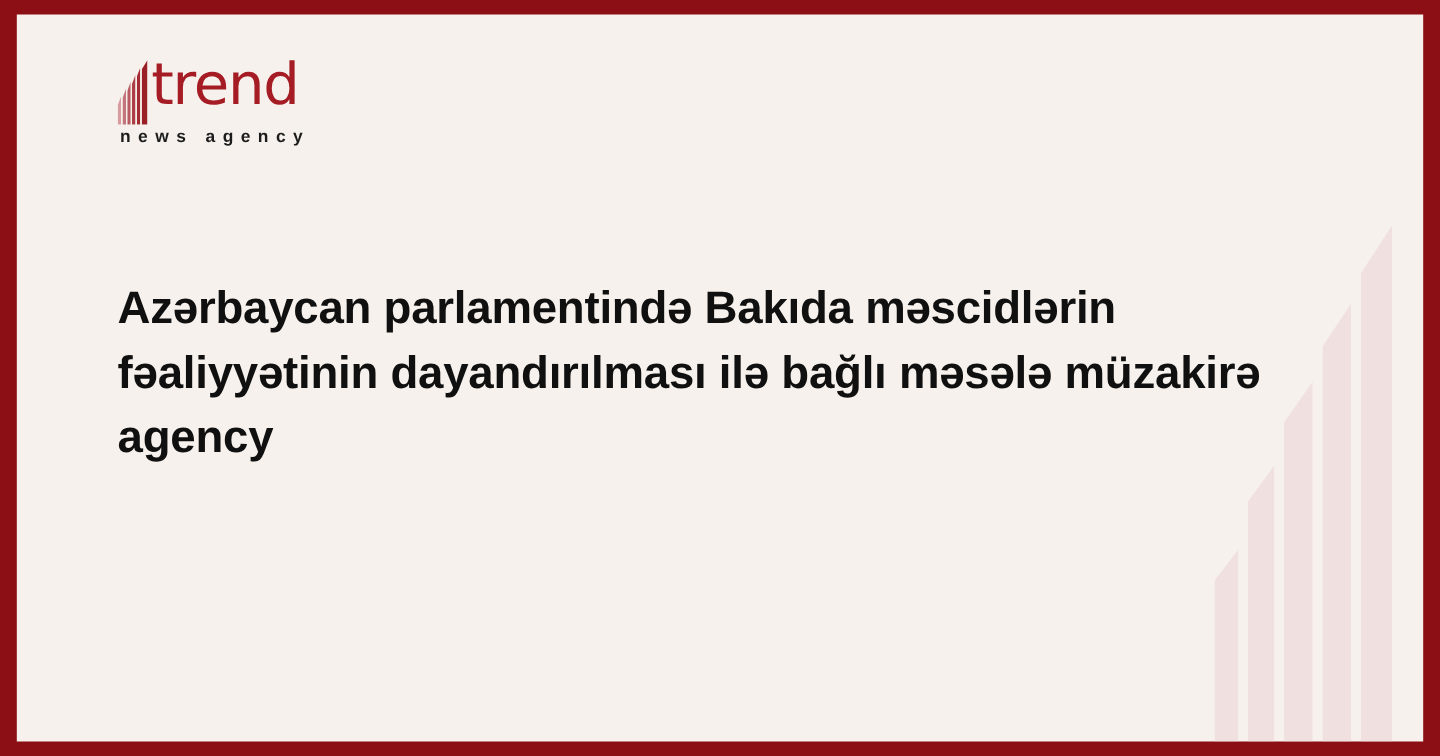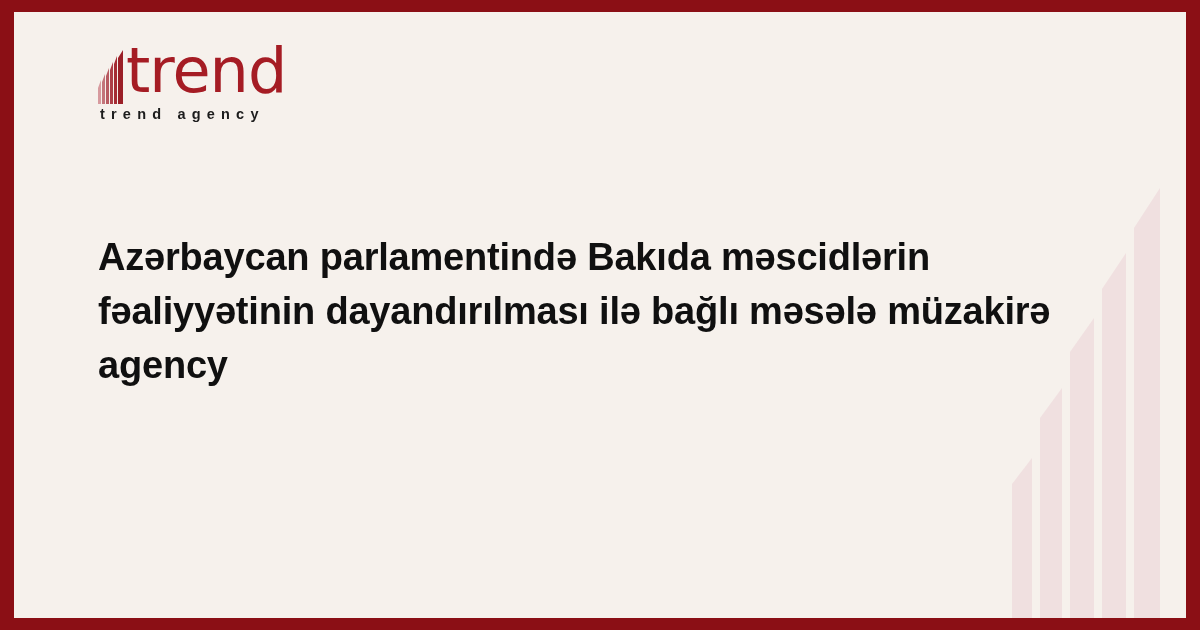--- a/index.html
+++ b/index.html
@@ -56,21 +56,21 @@
     position: absolute;
     left: 0;
     top: 6px;
     width: 36px;
     height: 54px;
   }
   #logo-word {
     position: absolute;
     left: 28px;
     top: -10px;
-    font-size: 62px;
+    font-size: 48px;
     line-height: 74px;
     font-weight: 400;
     color: #a51c24;
     letter-spacing: -1px;
     font-family: "DejaVu Sans", sans-serif;
   }
   #logo-sub {
     position: absolute;
     left: 2px;
     top: 62px;
@@ -114,19 +114,19 @@
     <div id="logo">
       <div id="logo-mark">
           <div style="position: absolute; bottom: 0px; left: 0px; width: 3px; top: 30px; background: rgb(215, 154, 158); clip-path: polygon(0px 8px, 100% 0px, 100% 100%, 0px 100%);"></div>
           <div style="position: absolute; bottom: 0px; left: 4px; width: 3px; top: 24px; background: rgb(195, 117, 123); clip-path: polygon(0px 8px, 100% 0px, 100% 100%, 0px 100%);"></div>
           <div style="position: absolute; bottom: 0px; left: 8px; width: 3px; top: 18px; background: rgb(184, 91, 98); clip-path: polygon(0px 8px, 100% 0px, 100% 100%, 0px 100%);"></div>
           <div style="position: absolute; bottom: 0px; left: 12px; width: 3px; top: 12px; background: rgb(173, 62, 71); clip-path: polygon(0px 8px, 100% 0px, 100% 100%, 0px 100%);"></div>
           <div style="position: absolute; bottom: 0px; left: 16px; width: 3px; top: 6px; background: rgb(165, 43, 51); clip-path: polygon(0px 8px, 100% 0px, 100% 100%, 0px 100%);"></div>
           <div style="position: absolute; bottom: 0px; left: 20px; width: 5px; top: 0px; background: rgb(155, 31, 39); clip-path: polygon(0px 8px, 100% 0px, 100% 100%, 0px 100%);"></div>
         </div>
       <div id="logo-word" style="color: rgb(165, 28, 36);">trend</div>
-      <div id="logo-sub" style="color: rgb(28, 28, 28);">trend agency</div>
+      <div id="logo-sub" style="color: rgb(28, 28, 28);">news agency</div>
     </div>
 
     <div id="headline" style="color: rgb(16, 16, 16);">Azərbaycan parlamentində Bakıda məscidlərin fəaliyyətinin dayandırılması ilə bağlı məsələ müzakirə agency</div>
 
   </div>
 </div>
 
 </body></html>

